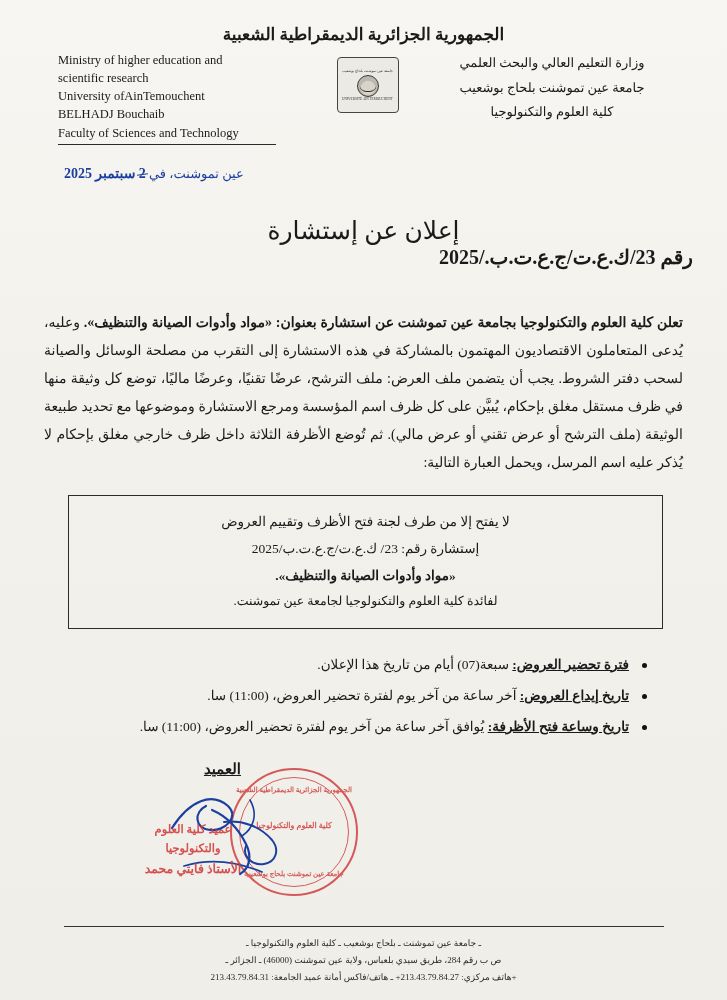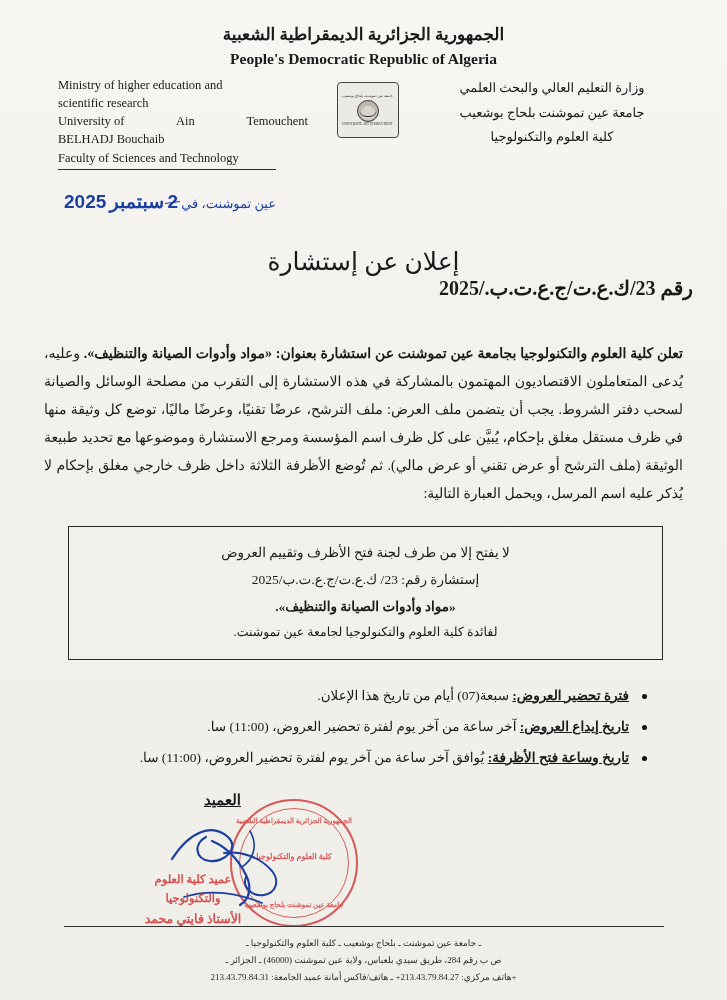--- a/index.html
+++ b/index.html
@@ -49,21 +49,21 @@
     width: 250px;
     font-size: 12.5px;
     line-height: 1.45;
     padding-left: 24px;
   }
   .ident-left .ln {
     white-space: nowrap;
   }
   .ident-left .ln.just {
     display: flex;
-    justify-content: space-between;
+    justify-content: flex-start;
   }
   .ident-left .rule {
     border-bottom: 1px solid #2b2b2b;
     width: 218px;
     margin-top: 2px;
   }
   .ident-right {
     width: 250px;
     direction: rtl;
     text-align: center;
@@ -131,24 +131,24 @@
   
   .dateline {
     direction: rtl;
     text-align: left;
     font-size: 13px;
     color: #1b3fa0;
     margin-top: 20px;
     padding-left: 30px;
   }
   .dateline .hw {
-    font-family: Liberation Sans, sans-serif;
+    font-family: Liberation Serif, serif;
     color: #1b3fa0;
     font-weight: bold;
-    font-size: 19px;
+    font-size: 14px;
   }
   .dateline .strike {
     position: relative;
     display: inline-block;
   }
   .dateline .strike::after {
     content: "";
     position: absolute;
     left: -2px; right: -2px; top: 52%;
     border-top: 1.4px solid #1b3fa0;
@@ -258,21 +258,21 @@
     direction: rtl;
     font-size: 7px;
     font-weight: bold;
   }
   .stamp .st-top { top: 16px; }
   .stamp .st-mid { top: 50px; font-size: 8px; line-height: 1.5; }
   .stamp .st-bot { bottom: 16px; }
   .sig-red {
     position: absolute;
     left: 54px;
-    top: 79px;
+    top: 60px;
     width: 210px;
     direction: rtl;
     text-align: center;
     color: #d1403f;
     font-size: 11.5px;
     font-weight: bold;
     line-height: 1.7;
     opacity: .9;
   }
   .sig-red .nm { font-size: 12.5px; }
@@ -302,21 +302,20 @@
     margin: 0 auto 8px auto;
   }
   .footer .ltr { direction: ltr; }
 </style>
 </head>
 <body>
 
 <div class="page">
 
   <div class="hdr-ar">الجمهورية الجزائرية الديمقراطية الشعبية</div>
-  <div class="hdr-en">People's Democratic Republic of Algeria</div>
 
   <div class="ident">
     <div class="ident-left">
       <div class="ln">Ministry of higher education and</div>
       <div class="ln">scientific research</div>
       <div class="ln just">
         <span>University of</span>
         <span>Ain</span>
         <span>Temouchent</span>
       </div>

